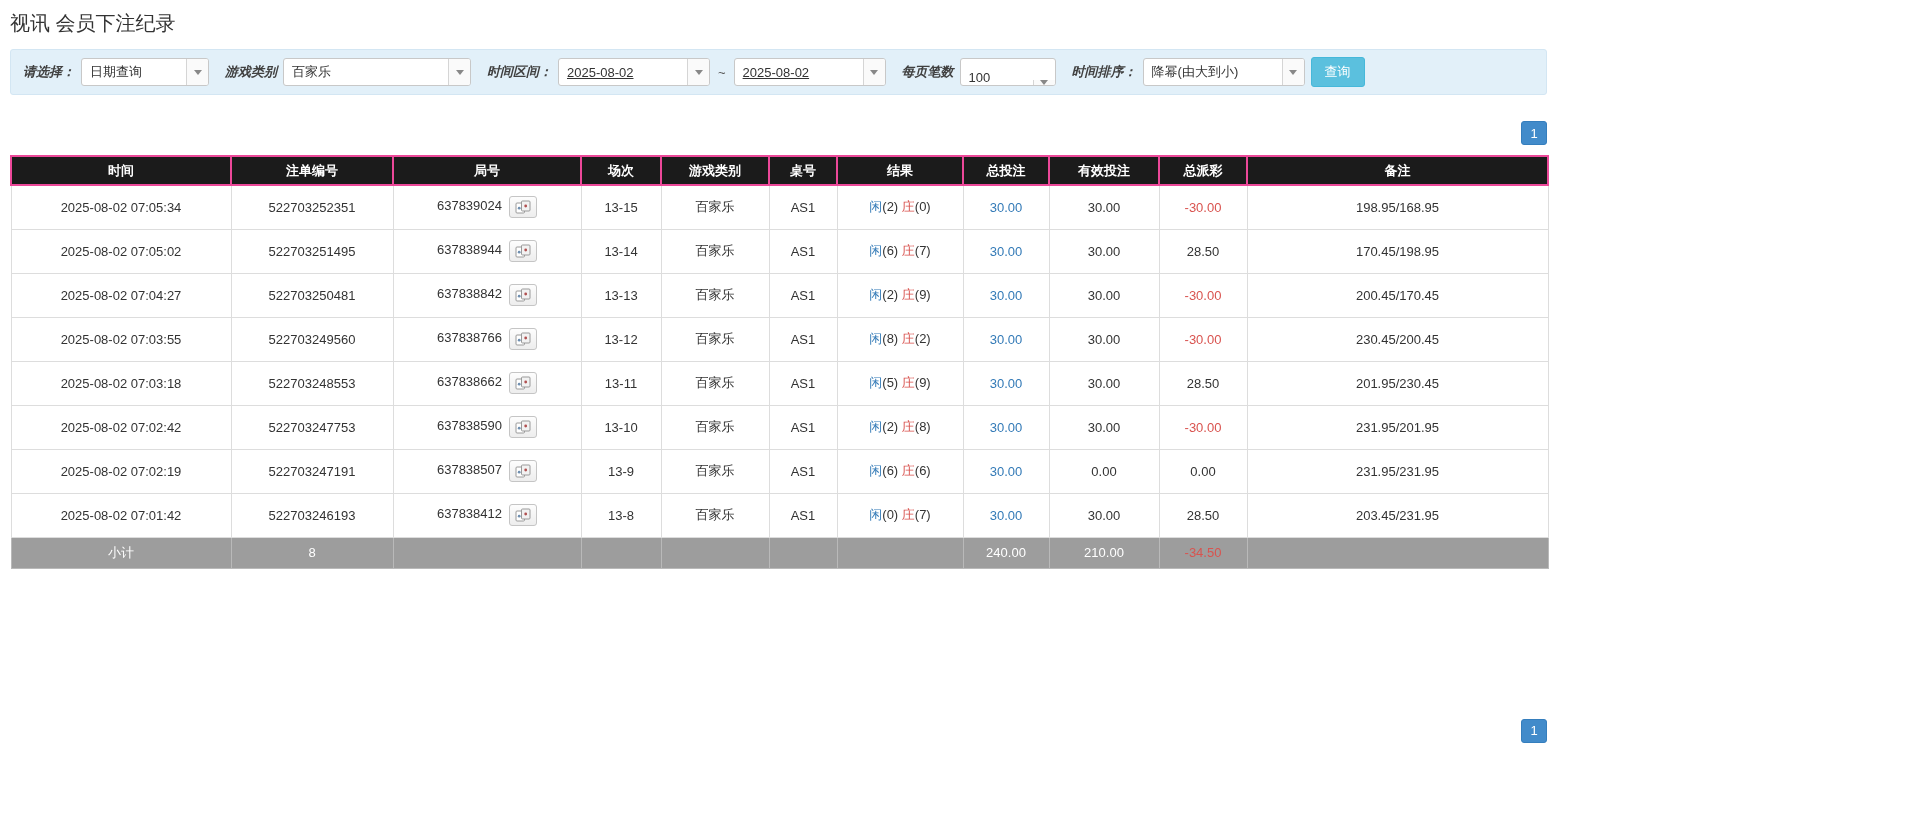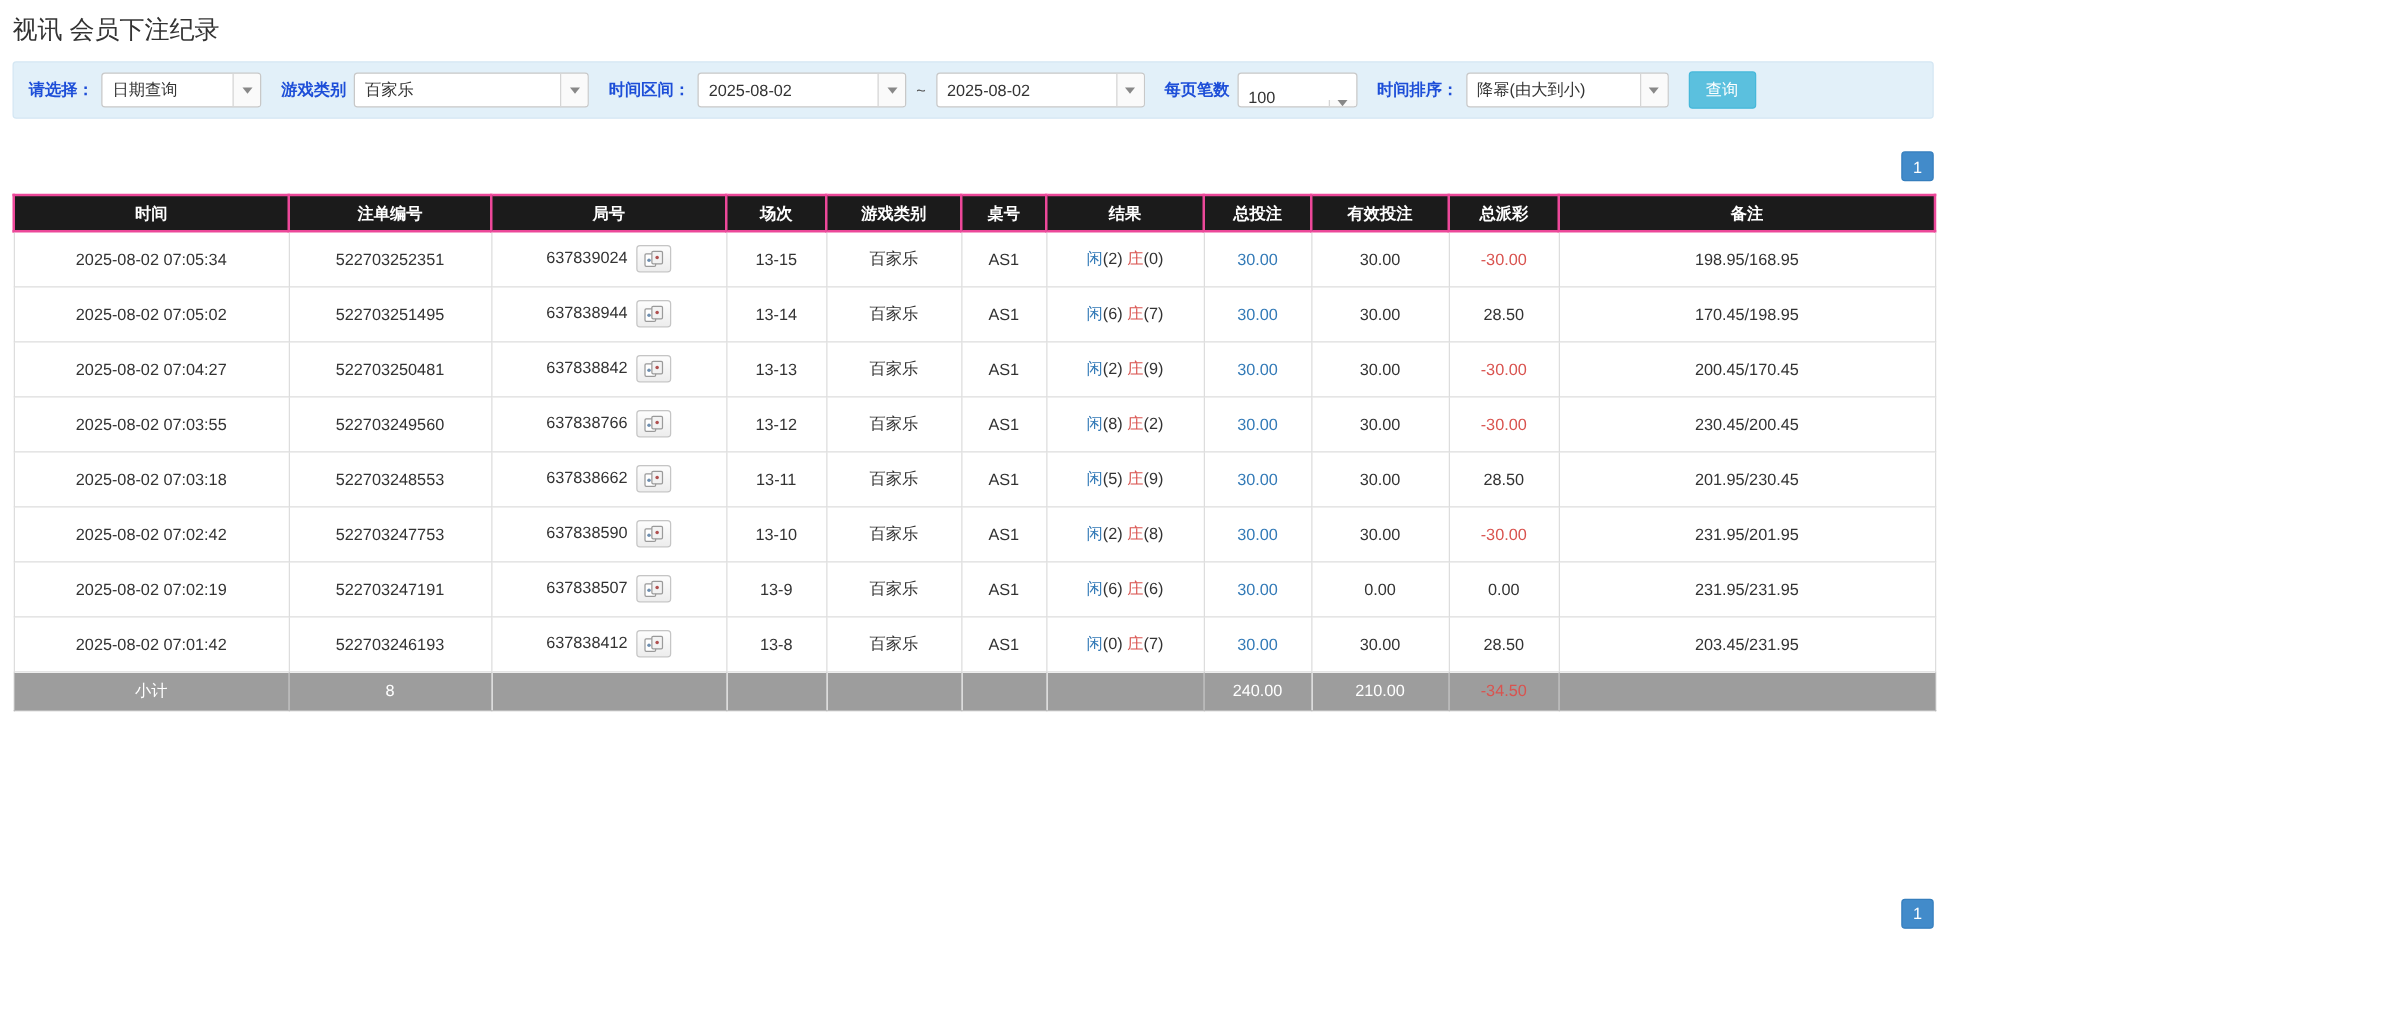--- a/index.html
+++ b/index.html
@@ -21,40 +21,40 @@
     border: 1px solid #d3e6f3;
     border-radius: 3px;
     margin-top: 8px;
     height: 46px;
     padding: 0 8px;
     display: flex;
     align-items: center;
     gap: 6px;
     white-space: nowrap;
   }
-  .flabel { color: #1d4ed8; font-weight: bold; font-size: 13px; margin-left: 10px; }
+  .flabel { color: #404040; font-weight: bold; font-size: 13px; margin-left: 10px; font-style: italic; }
   .flabel:first-child { margin-left: 4px; }
   .combo {
     display: flex; align-items: stretch;
     background: #fff; border: 1px solid #c8c8c8; border-radius: 3px;
     height: 28px; overflow: hidden;
   }
   .combo-text { padding: 0 8px; font-size: 13px; display: flex; align-items: center; color: #333; flex: 1; }
   .combo-caret { width: 22px; border-left: 1px solid #d5d5d5; background: #fafafa; display: flex; align-items: center; justify-content: center; cursor: pointer; }
   .caret { width: 0; height: 0; border-left: 4px solid transparent; border-right: 4px solid transparent; border-top: 5px solid #888; }
   .w-select1 { width: 128px; }
   .w-game    { width: 188px; }
-  .w-date    { width: 167px; }
+  .w-date    { width: 152px; text-decoration: underline; }
   .w-perpage { width: 96px; align-items: flex-end; }
   .w-sort    { width: 162px; }
   .tilde { font-size: 13px; color: #555; padding: 0 2px; }
   .btn-query {
     background: #5bc0de; border: 1px solid #46b8da; color: #fff;
     font-size: 13px; height: 30px; padding: 0 13px; border-radius: 3px;
-    margin-left: 10px; cursor: pointer;
+    cursor: pointer;
     font-family: "Liberation Sans", sans-serif;
   }
 
   
   .summary-bar {
     background: #dff0d8; border: 1px solid #d6e9c6; border-radius: 3px;
     margin-top: 14px; height: 38px; padding: 0 14px;
     display: flex; align-items: center; justify-content: space-between;
     font-size: 13px;
   }

